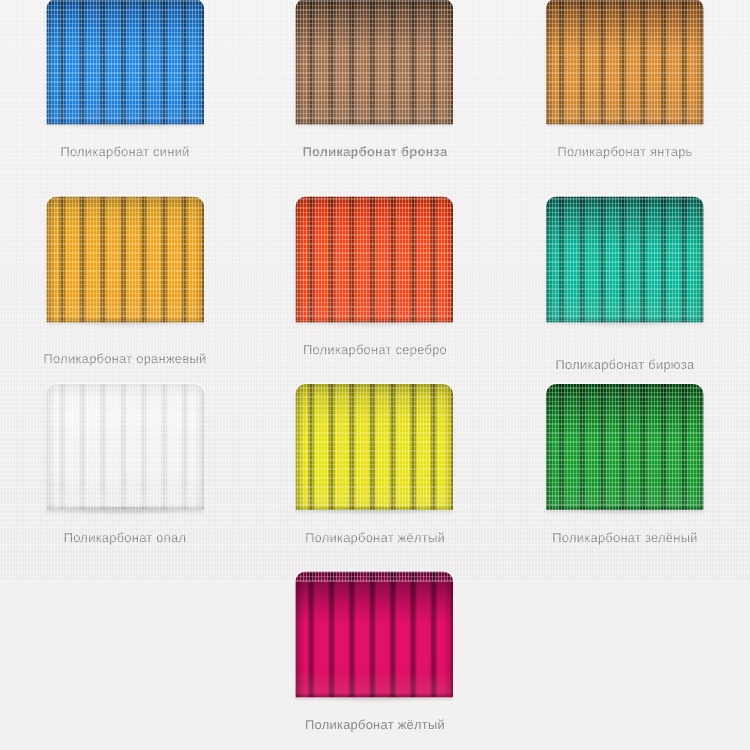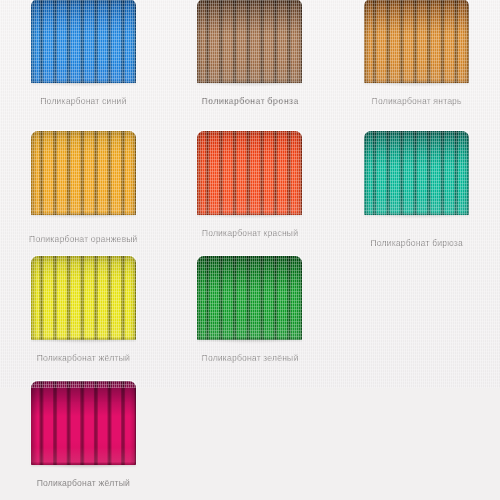--- a/index.html
+++ b/index.html
@@ -238,36 +238,47 @@
 
     <div class="cell row-2">
       <div class="swatch-wrap">
         <div class="swatch">
           <div class="base" style="background: linear-gradient(rgb(232, 51, 10) 0%, rgb(244, 73, 26) 42%, rgb(244, 73, 26) 70%, rgb(239, 60, 16) 100%);"></div>
           <div class="ribs"></div>
           <div class="shade"></div>
           <div class="sides"></div>
         </div>
       </div>
-      <div class="caption" style="color: rgb(141, 138, 138);">Поликарбонат красный</div>
+      <div class="caption" style="color: rgb(141, 138, 138);">Поликарбонат серебро</div>
     </div>
 
 
     <div class="cell row-3">
       <div class="swatch-wrap">
         <div class="swatch">
           <div class="base" style="background: linear-gradient(rgb(0, 112, 94) 0%, rgb(6, 184, 151) 42%, rgb(6, 184, 151) 70%, rgb(3, 169, 139) 100%);"></div>
           <div class="ribs"></div>
           <div class="shade"></div>
           <div class="sides"></div>
         </div>
       </div>
       <div class="caption" style="color: rgb(141, 138, 138); margin-top: 24px;">Поликарбонат бирюза</div>
     </div>
 
+    <div class="cell row-3">
+      <div class="swatch-wrap">
+        <div class="swatch">
+          <div class="base" style="background: linear-gradient(rgb(255, 255, 255) 0%, rgb(244, 244, 245) 42%, rgb(244, 244, 245) 70%, rgb(230, 230, 232) 100%);"></div>
+          <div class="ribs light"></div>
+          <div class="shade pale"></div>
+          <div class="sides pale"></div>
+        </div>
+      </div>
+      <div class="caption" style="color: rgb(141, 138, 138);">Поликарбонат опал</div>
+    </div>
 
     <div class="cell row-3">
       <div class="swatch-wrap">
         <div class="swatch">
           <div class="base" style="background: linear-gradient(rgb(217, 211, 22) 0%, rgb(233, 228, 18) 42%, rgb(233, 228, 18) 70%, rgb(227, 221, 16) 100%);"></div>
           <div class="ribs"></div>
           <div class="shade"></div>
           <div class="sides"></div>
         </div>
       </div>

